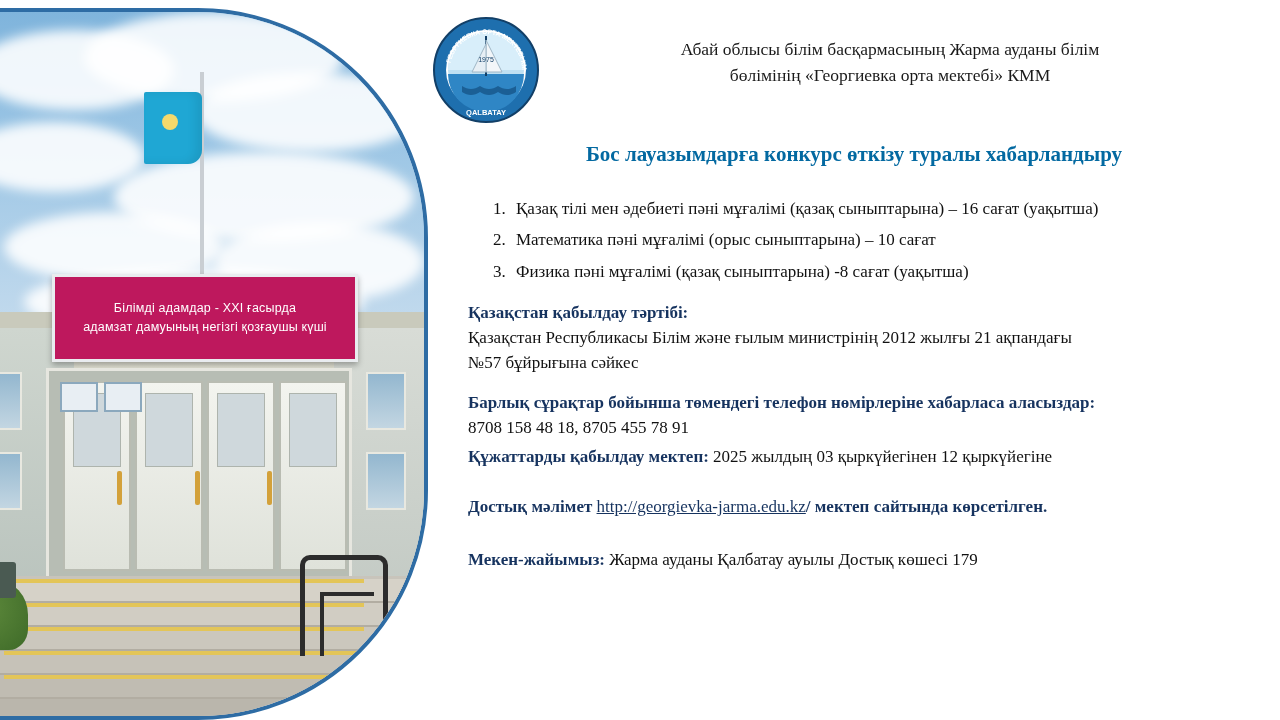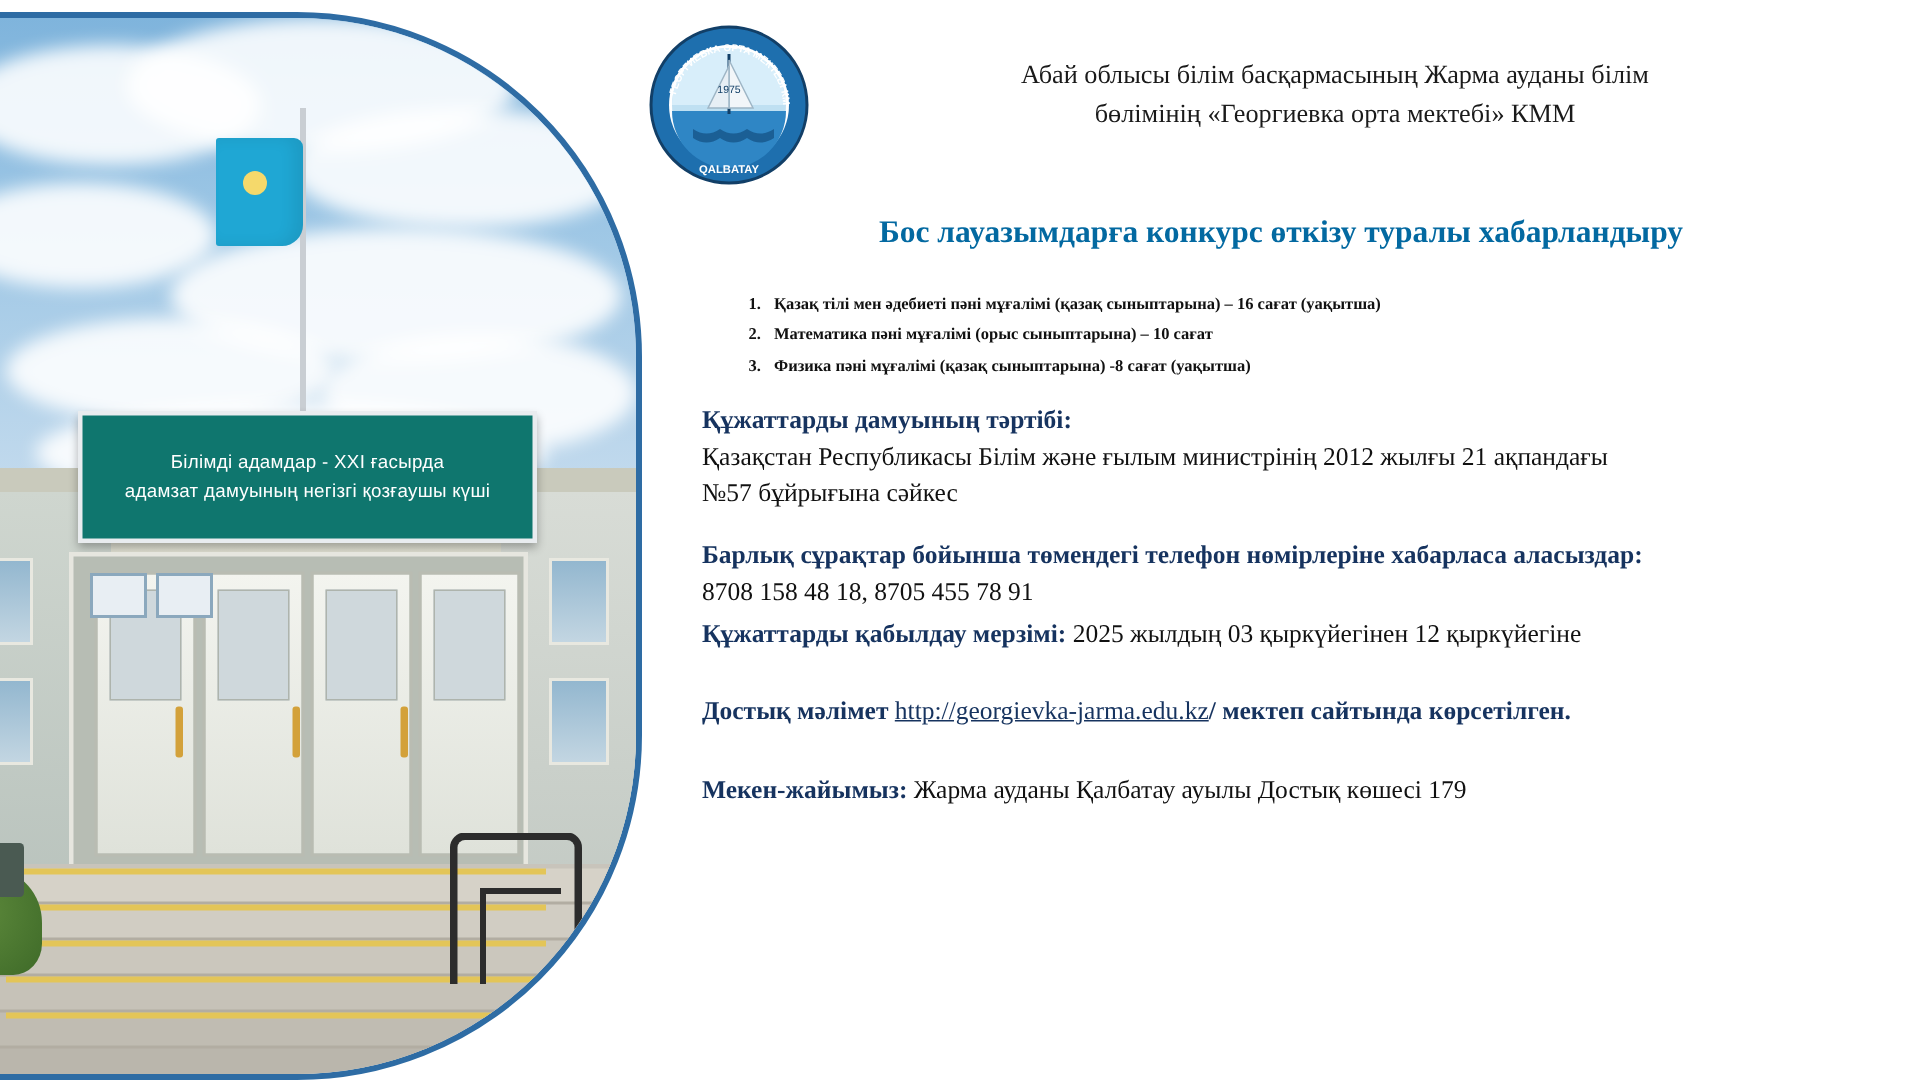--- a/index.html
+++ b/index.html
@@ -128,21 +128,21 @@
   .sw3 { right: 18px; top: 360px; }
   .sw4 { right: 18px; top: 440px; }
 
   
   .banner {
     position: absolute;
     left: 88px;
     top: 262px;
     width: 300px;
     height: 82px;
-    background: #0f766e;
+    background: #be185d;
     border: 3px solid #e9ecef;
     box-shadow: 0 3px 6px rgba(0,0,0,0.3);
     color: #fff;
     display: flex;
     flex-direction: column;
     align-items: center;
     justify-content: center;
     text-align: center;
     font-family: "Liberation Sans", sans-serif;
     font-size: 12.5px;
@@ -307,24 +307,23 @@
     text-align: center;
     font-weight: bold;
     font-size: 21px;
     color: #0369a1;
     margin: 18px 40px 0 36px;
   }
 
   ol.vacancies {
     margin: 26px 20px 0 52px;
     padding: 0 0 0 26px;
-    font-size: 11px;
+    font-size: 17px;
     line-height: 1.85;
     color: #111;
-    font-weight: bold;
   }
   ol.vacancies li { padding-left: 6px; }
 
   .block { margin: 14px 26px 0 36px; font-size: 17px; color: #111; line-height: 1.45; }
   .block-tight { margin-top: 16px; }
   .bold-blue { font-weight: bold; color: #16335f; }
   .plain { color: #111; }
 
   .link {
     color: #16335f;
@@ -433,33 +432,33 @@
 
   <div class="doc-title">Бос лауазымдарға  конкурс өткізу туралы хабарландыру</div>
 
   <ol class="vacancies">
     <li>Қазақ тілі мен әдебиеті пәні мұғалімі (қазақ сыныптарына)  – 16 сағат (уақытша)</li>
     <li>Математика  пәні мұғалімі (орыс сыныптарына)  – 10 сағат</li>
     <li>Физика пәні мұғалімі (қазақ сыныптарына)  -8 сағат (уақытша)</li>
   </ol>
 
   <div class="block">
-    <div class="bold-blue">Құжаттарды  дамуының тәртібі:</div>
+    <div class="bold-blue">Қазақстан  қабылдау тәртібі:</div>
     <div class="plain">Қазақстан  Республикасы   Білім және ғылым министрінің  2012 жылғы 21 ақпандағы</div>
     <div class="plain">№57 бұйрығына сәйкес</div>
   </div>
 
   <div class="block block-tight">
     <div class="bold-blue">Барлық сұрақтар бойынша төмендегі телефон нөмірлеріне  хабарласа аласыздар:</div>
     <div class="plain">8708 158 48 18, 8705 455 78 91</div>
   </div>
 
   <div class="block" style="margin-top:4px">
     <div>
-      <span class="bold-blue">Құжаттарды  қабылдау мерзімі:</span><span class="plain"> 2025 жылдың  03 қыркүйегінен  12 қыркүйегіне</span>
+      <span class="bold-blue">Құжаттарды  қабылдау мектеп:</span><span class="plain"> 2025 жылдың  03 қыркүйегінен  12 қыркүйегіне</span>
     </div>
   </div>
 
   <div class="block" style="margin-top:26px">
     <span class="bold-blue">Достық мәлімет </span><a class="link" href="#">http://georgievka-jarma.edu.kz</a><span class="bold-blue">/  мектеп сайтында көрсетілген.</span>
   </div>
 
   <div class="block" style="margin-top:28px">
     <span class="bold-blue">Мекен-жайымыз:</span><span class="plain"> Жарма ауданы  Қалбатау  ауылы Достық көшесі 179</span>
   </div>

